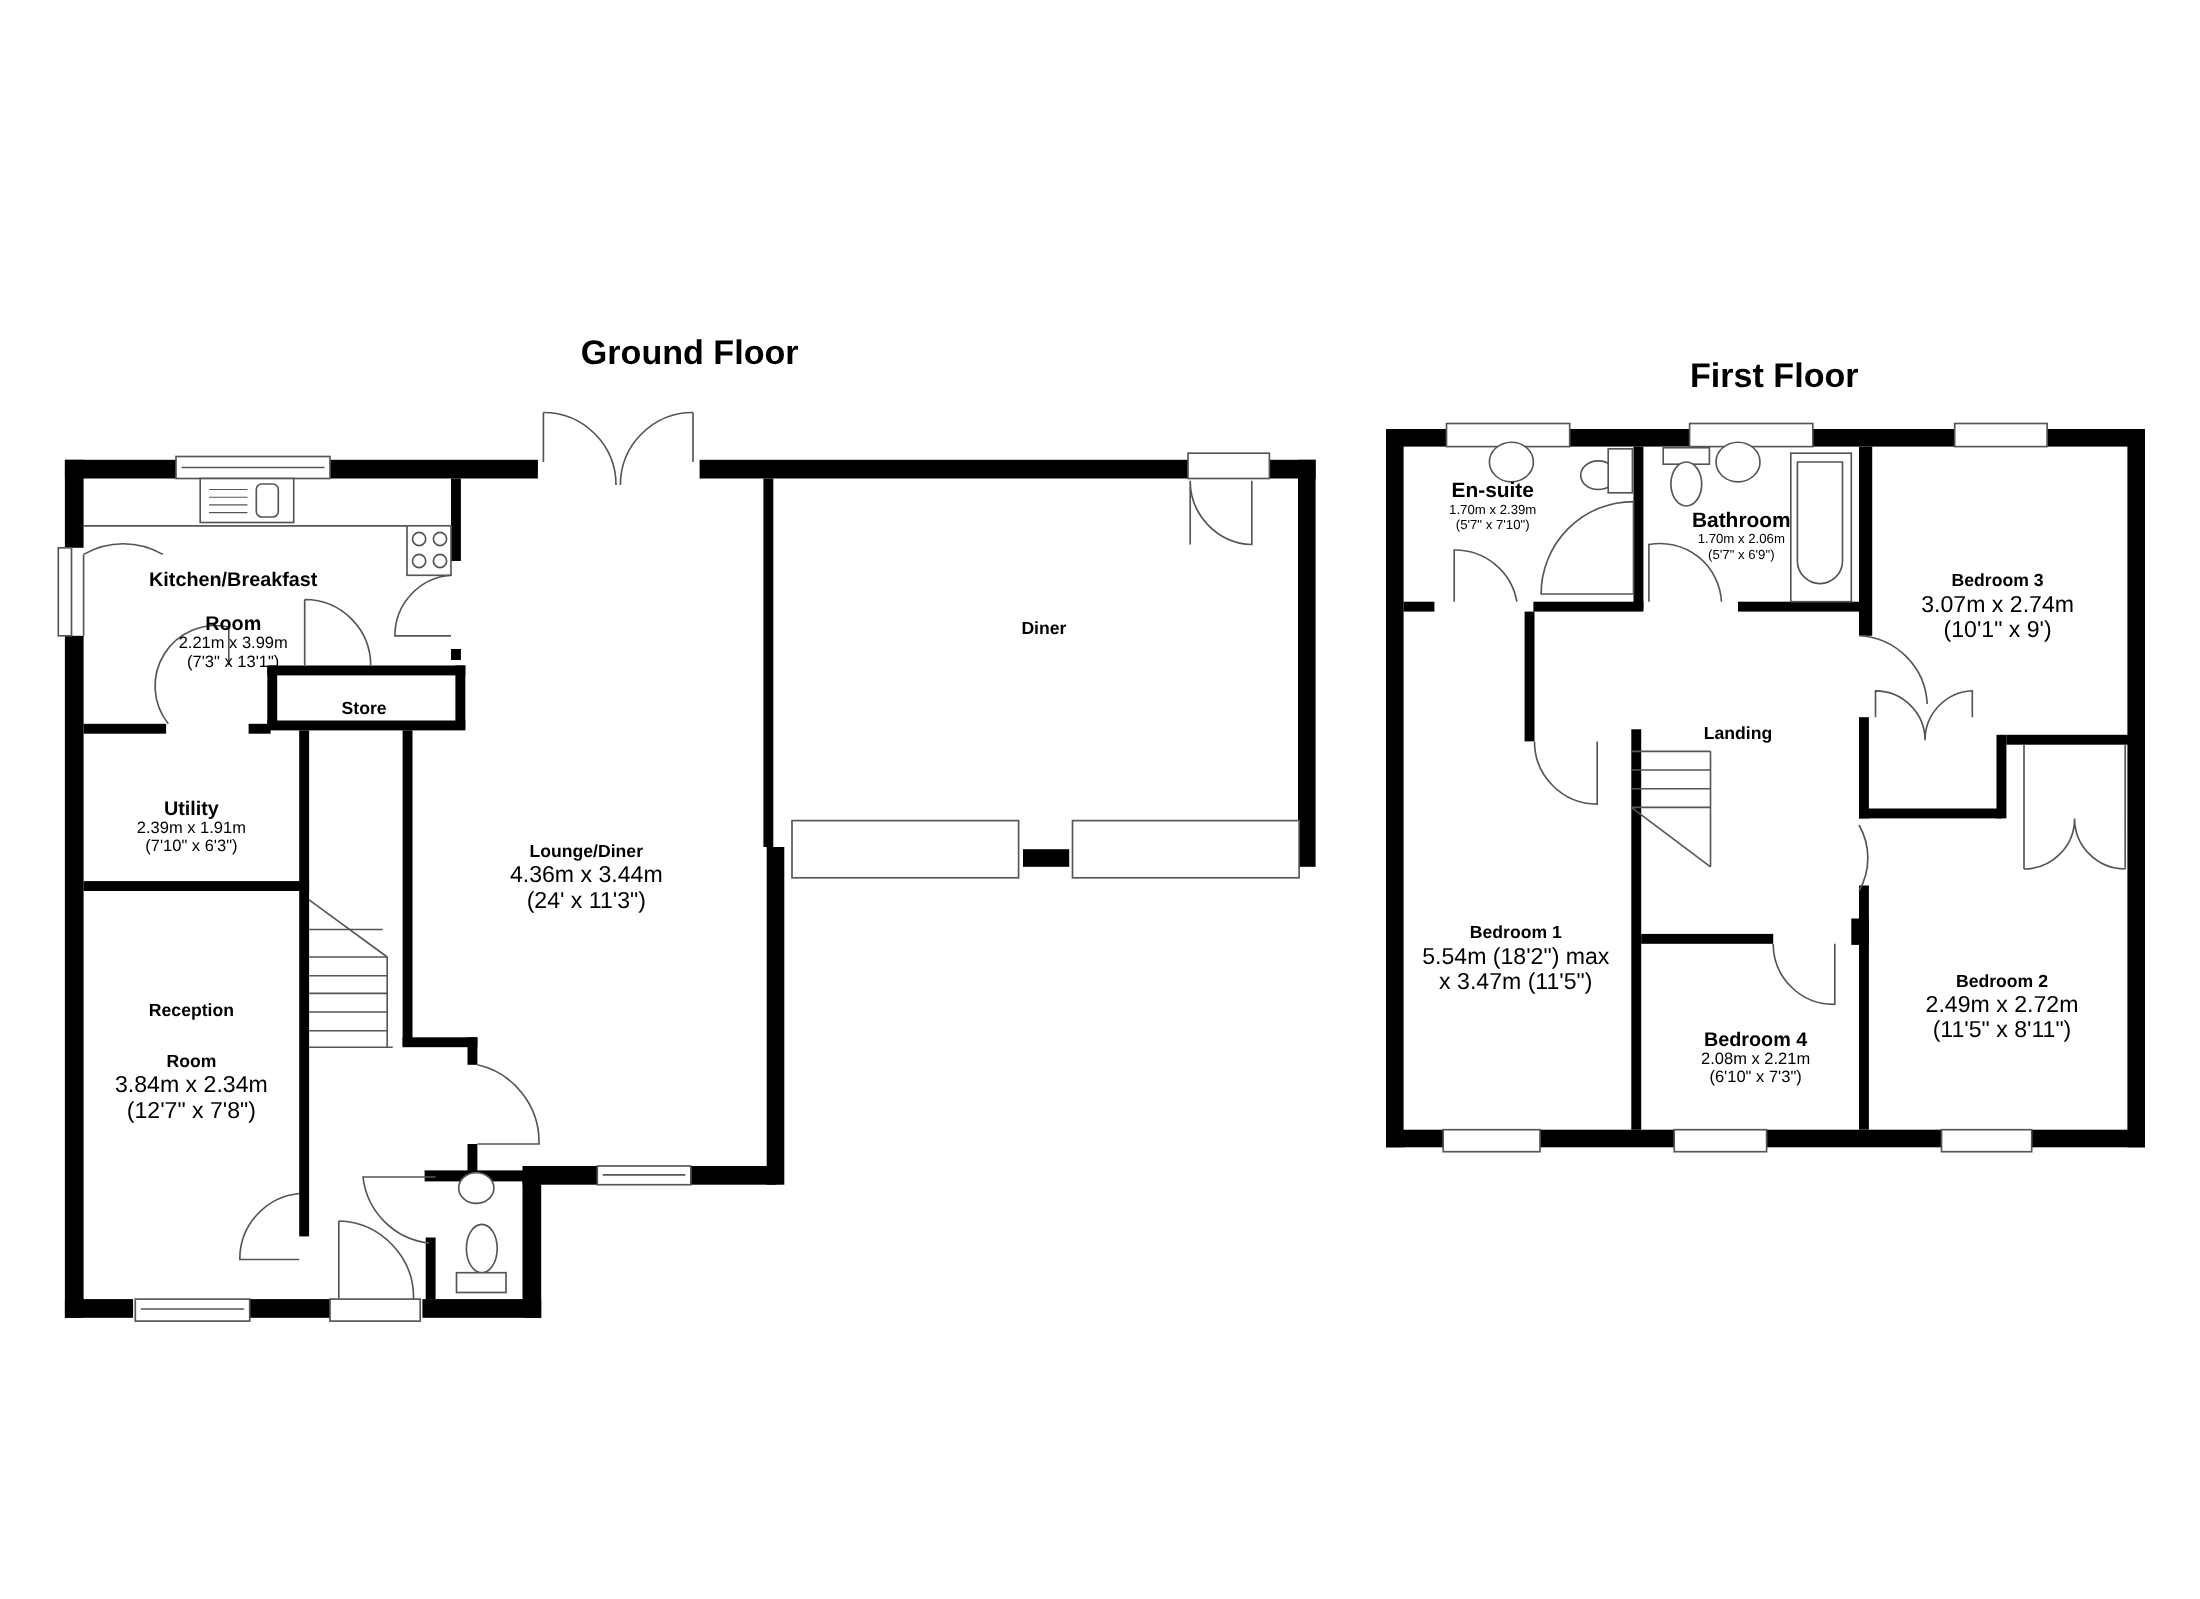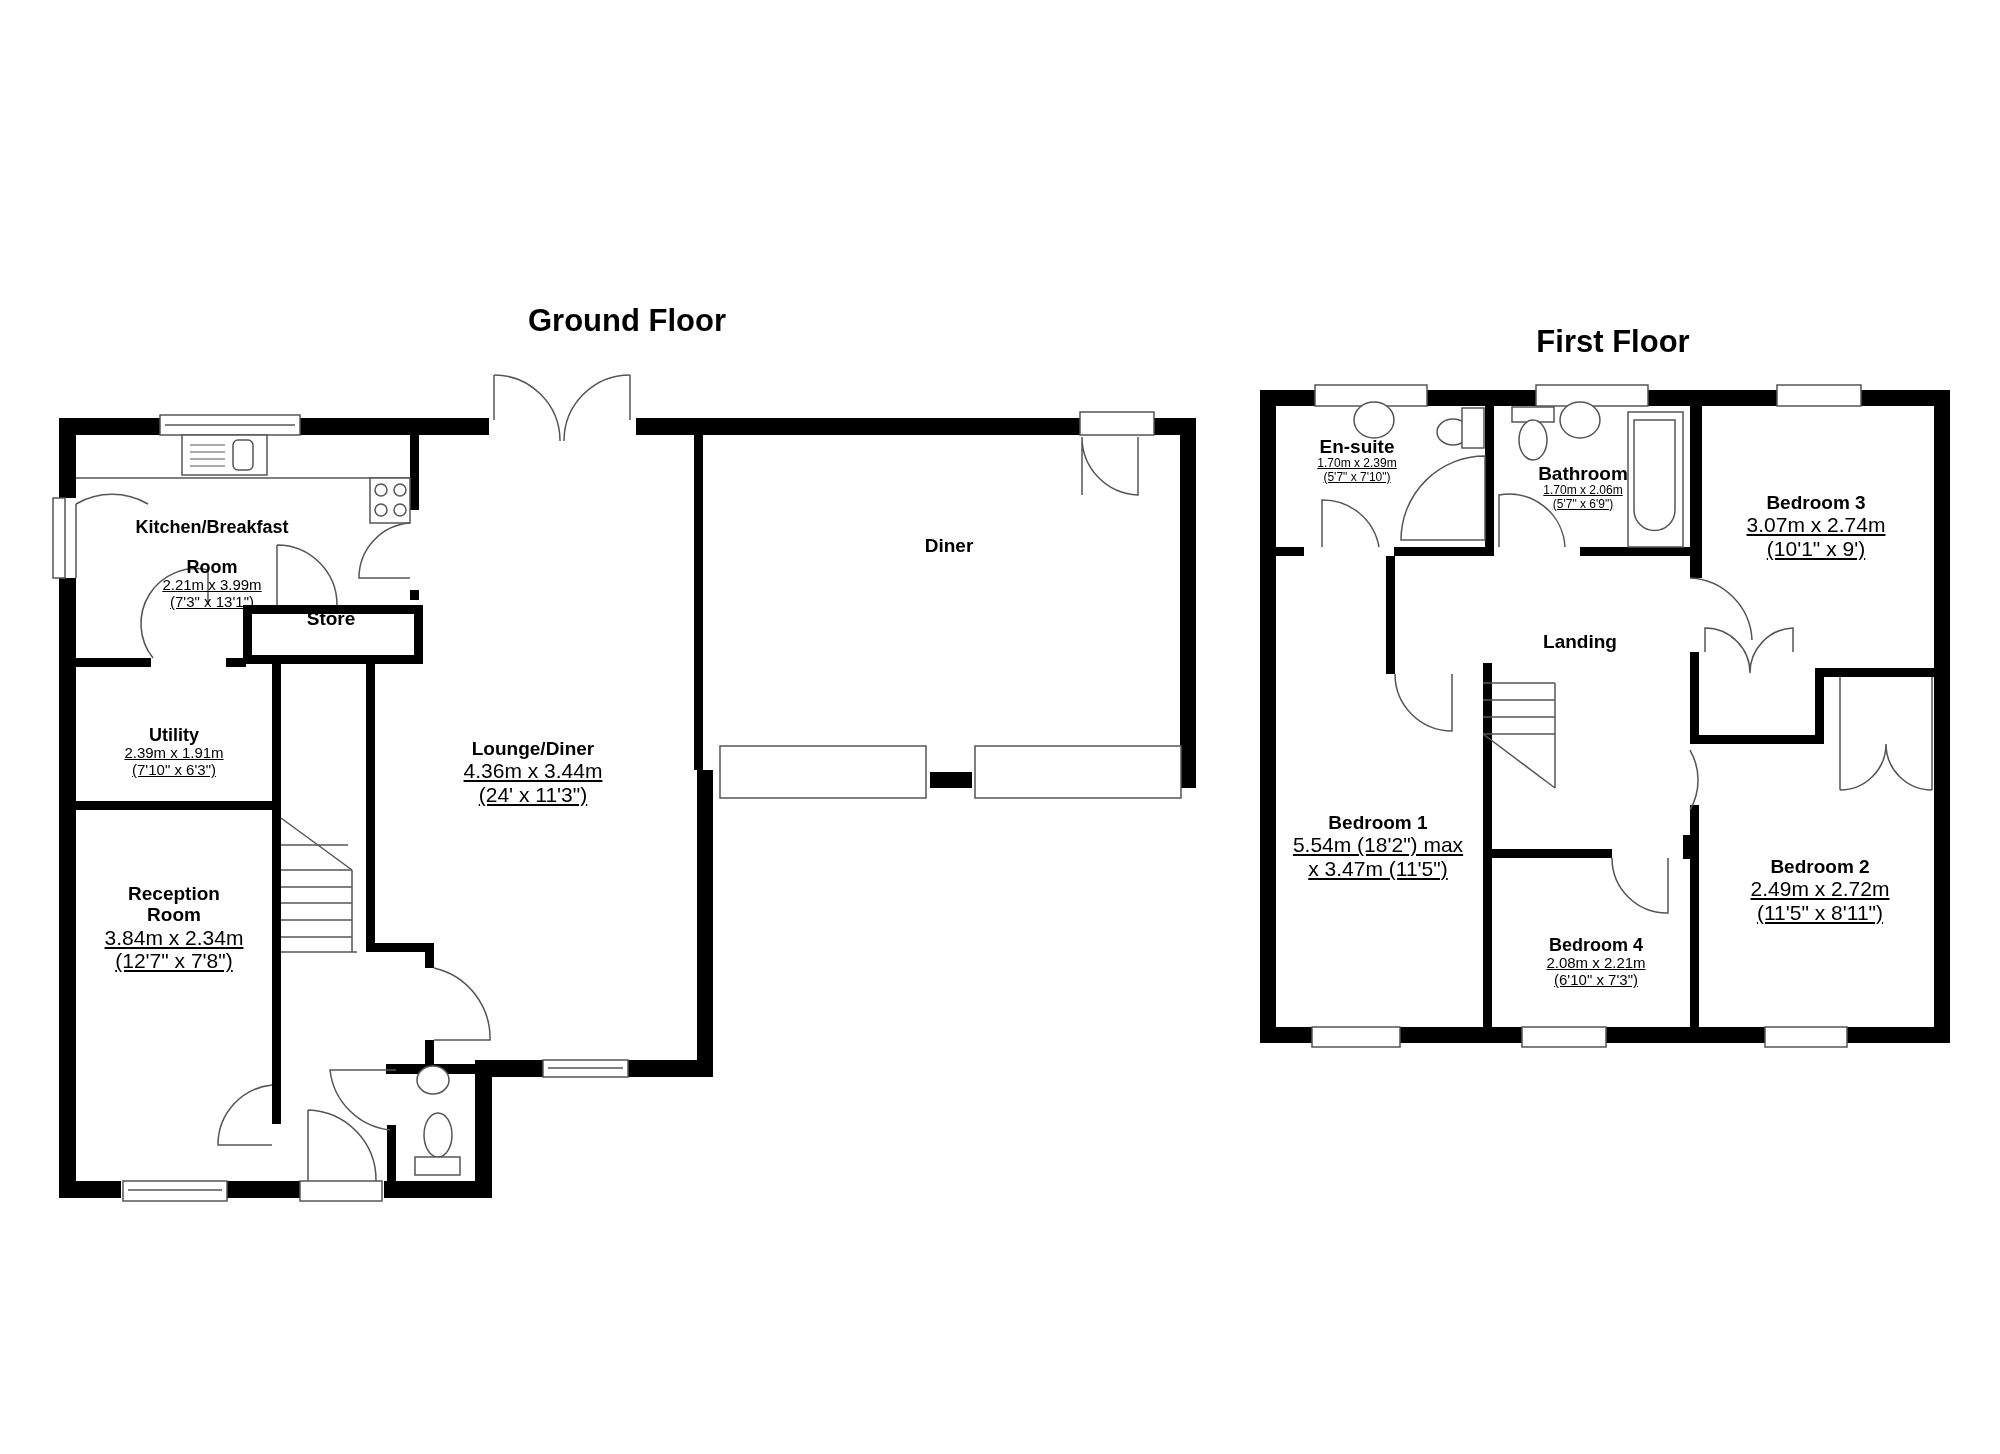--- a/index.html
+++ b/index.html
@@ -6,22 +6,22 @@
   body { width: 2000px; height: 1454px; position: relative; overflow: hidden;
          font-family: "Liberation Sans", "DejaVu Sans", sans-serif; color: #000; }
   #plan { position: absolute; left: 0; top: 0; width: 2000px; height: 1454px; }
   .wall { fill: #000; }
   .win  { fill: #fff; stroke: #555; stroke-width: 1.5; }
   .fix  { fill: #fff; stroke: #555; stroke-width: 1.5; }
   .door { fill: none; stroke: #555; stroke-width: 1.5; }
   .label { position: absolute; text-align: center; line-height: 1.12; white-space: nowrap; transform: translateX(-50%); }
   .floor-title { position: absolute; font-weight: bold; font-size: 31px; transform: translateX(-50%); white-space: nowrap; }
   .rname { display: block; font-weight: bold; }
-  .rdim  { display: block; text-decoration: underline; }
-  .lg .rname { font-size: 19px; } .lg .rdim { font-size: 21px; }
+  .rdim  { display: block; }
+  .lg .rname { font-size: 16px; margin-top: 28px; } .lg .rdim { font-size: 21px; }
   .md .rname { font-size: 18px; margin-top: 20px; } .md .rdim { font-size: 15px; }
   .sm .rname { font-size: 19px; } .sm .rdim { font-size: 12px; }
 </style>
 </head>
 <body>
 
 <svg id="plan" viewBox="0 0 2000 1454" xmlns="http://www.w3.org/2000/svg">
 
   <g>
 

